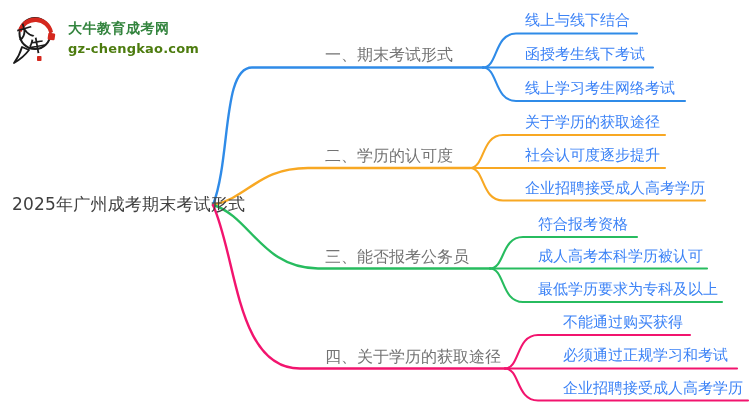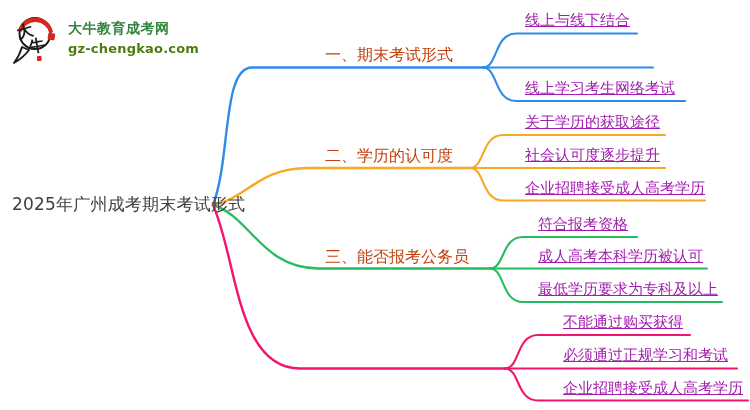--- a/index.html
+++ b/index.html
@@ -13,30 +13,29 @@
   #stage { position:absolute; inset:0; width:750px; height:410px; }
   svg.lines { position:absolute; left:0; top:0; width:750px; height:410px; }
 
   .root-label {
     position:absolute; left:12px; top:193px;
     font-size:17px; line-height:22px; color:#404040;
     white-space:nowrap; letter-spacing:0.2px;
   }
   .branch-label {
     position:absolute; left:325px;
-    font-size:16px; line-height:21px; color:#c2410c;
+    font-size:16px; line-height:21px; color:#737373;
     white-space:nowrap;
   }
   .bl1 { top:44px; } .bl2 { top:145px; } .bl3 { top:246px; } .bl4 { top:346px; }
 
   .leaf-label {
     position:absolute;
-    font-size:15px; line-height:19px; color:#a21caf;
+    font-size:15px; line-height:19px; color:#3b82f6;
     white-space:nowrap;
-    text-decoration:underline;
   }
   .b1 { left:525px; } .b2 { left:525px; } .b3 { left:538px; } .b4 { left:563px; }
   .b1.l1{ top:11px; }  .b1.l2{ top:45px; }  .b1.l3{ top:79px; }
   .b2.l1{ top:113px; } .b2.l2{ top:146px; } .b2.l3{ top:179px; }
   .b3.l1{ top:215px; } .b3.l2{ top:247px; } .b3.l3{ top:280px; }
   .b4.l1{ top:313px; } .b4.l2{ top:346px; } .b4.l3{ top:379px; }
 
   .logo { position:absolute; left:6px; top:6px; width:230px; height:58px; }
   .logo-mark { position:absolute; left:0; top:0; width:58px; height:58px; }
   .logo-name {
@@ -103,22 +102,24 @@
     </svg>
     <div class="logo-name">大牛教育成考网</div>
     <div class="logo-url">gz-chengkao.com</div>
   </div>
 
   <div class="root-label">2025年广州成考期末考试形式</div>
 
   <div class="branch-label bl1">一、期末考试形式</div>
   <div class="branch-label bl2">二、学历的认可度</div>
   <div class="branch-label bl3">三、能否报考公务员</div>
+  <div class="branch-label bl4">四、关于学历的获取途径</div>
 
   <div class="leaf-label b1 l1">线上与线下结合</div>
+  <div class="leaf-label b1 l2">函授考生线下考试</div>
   <div class="leaf-label b1 l3">线上学习考生网络考试</div>
 
   <div class="leaf-label b2 l1">关于学历的获取途径</div>
   <div class="leaf-label b2 l2">社会认可度逐步提升</div>
   <div class="leaf-label b2 l3">企业招聘接受成人高考学历</div>
 
   <div class="leaf-label b3 l1">符合报考资格</div>
   <div class="leaf-label b3 l2">成人高考本科学历被认可</div>
   <div class="leaf-label b3 l3">最低学历要求为专科及以上</div>
 

